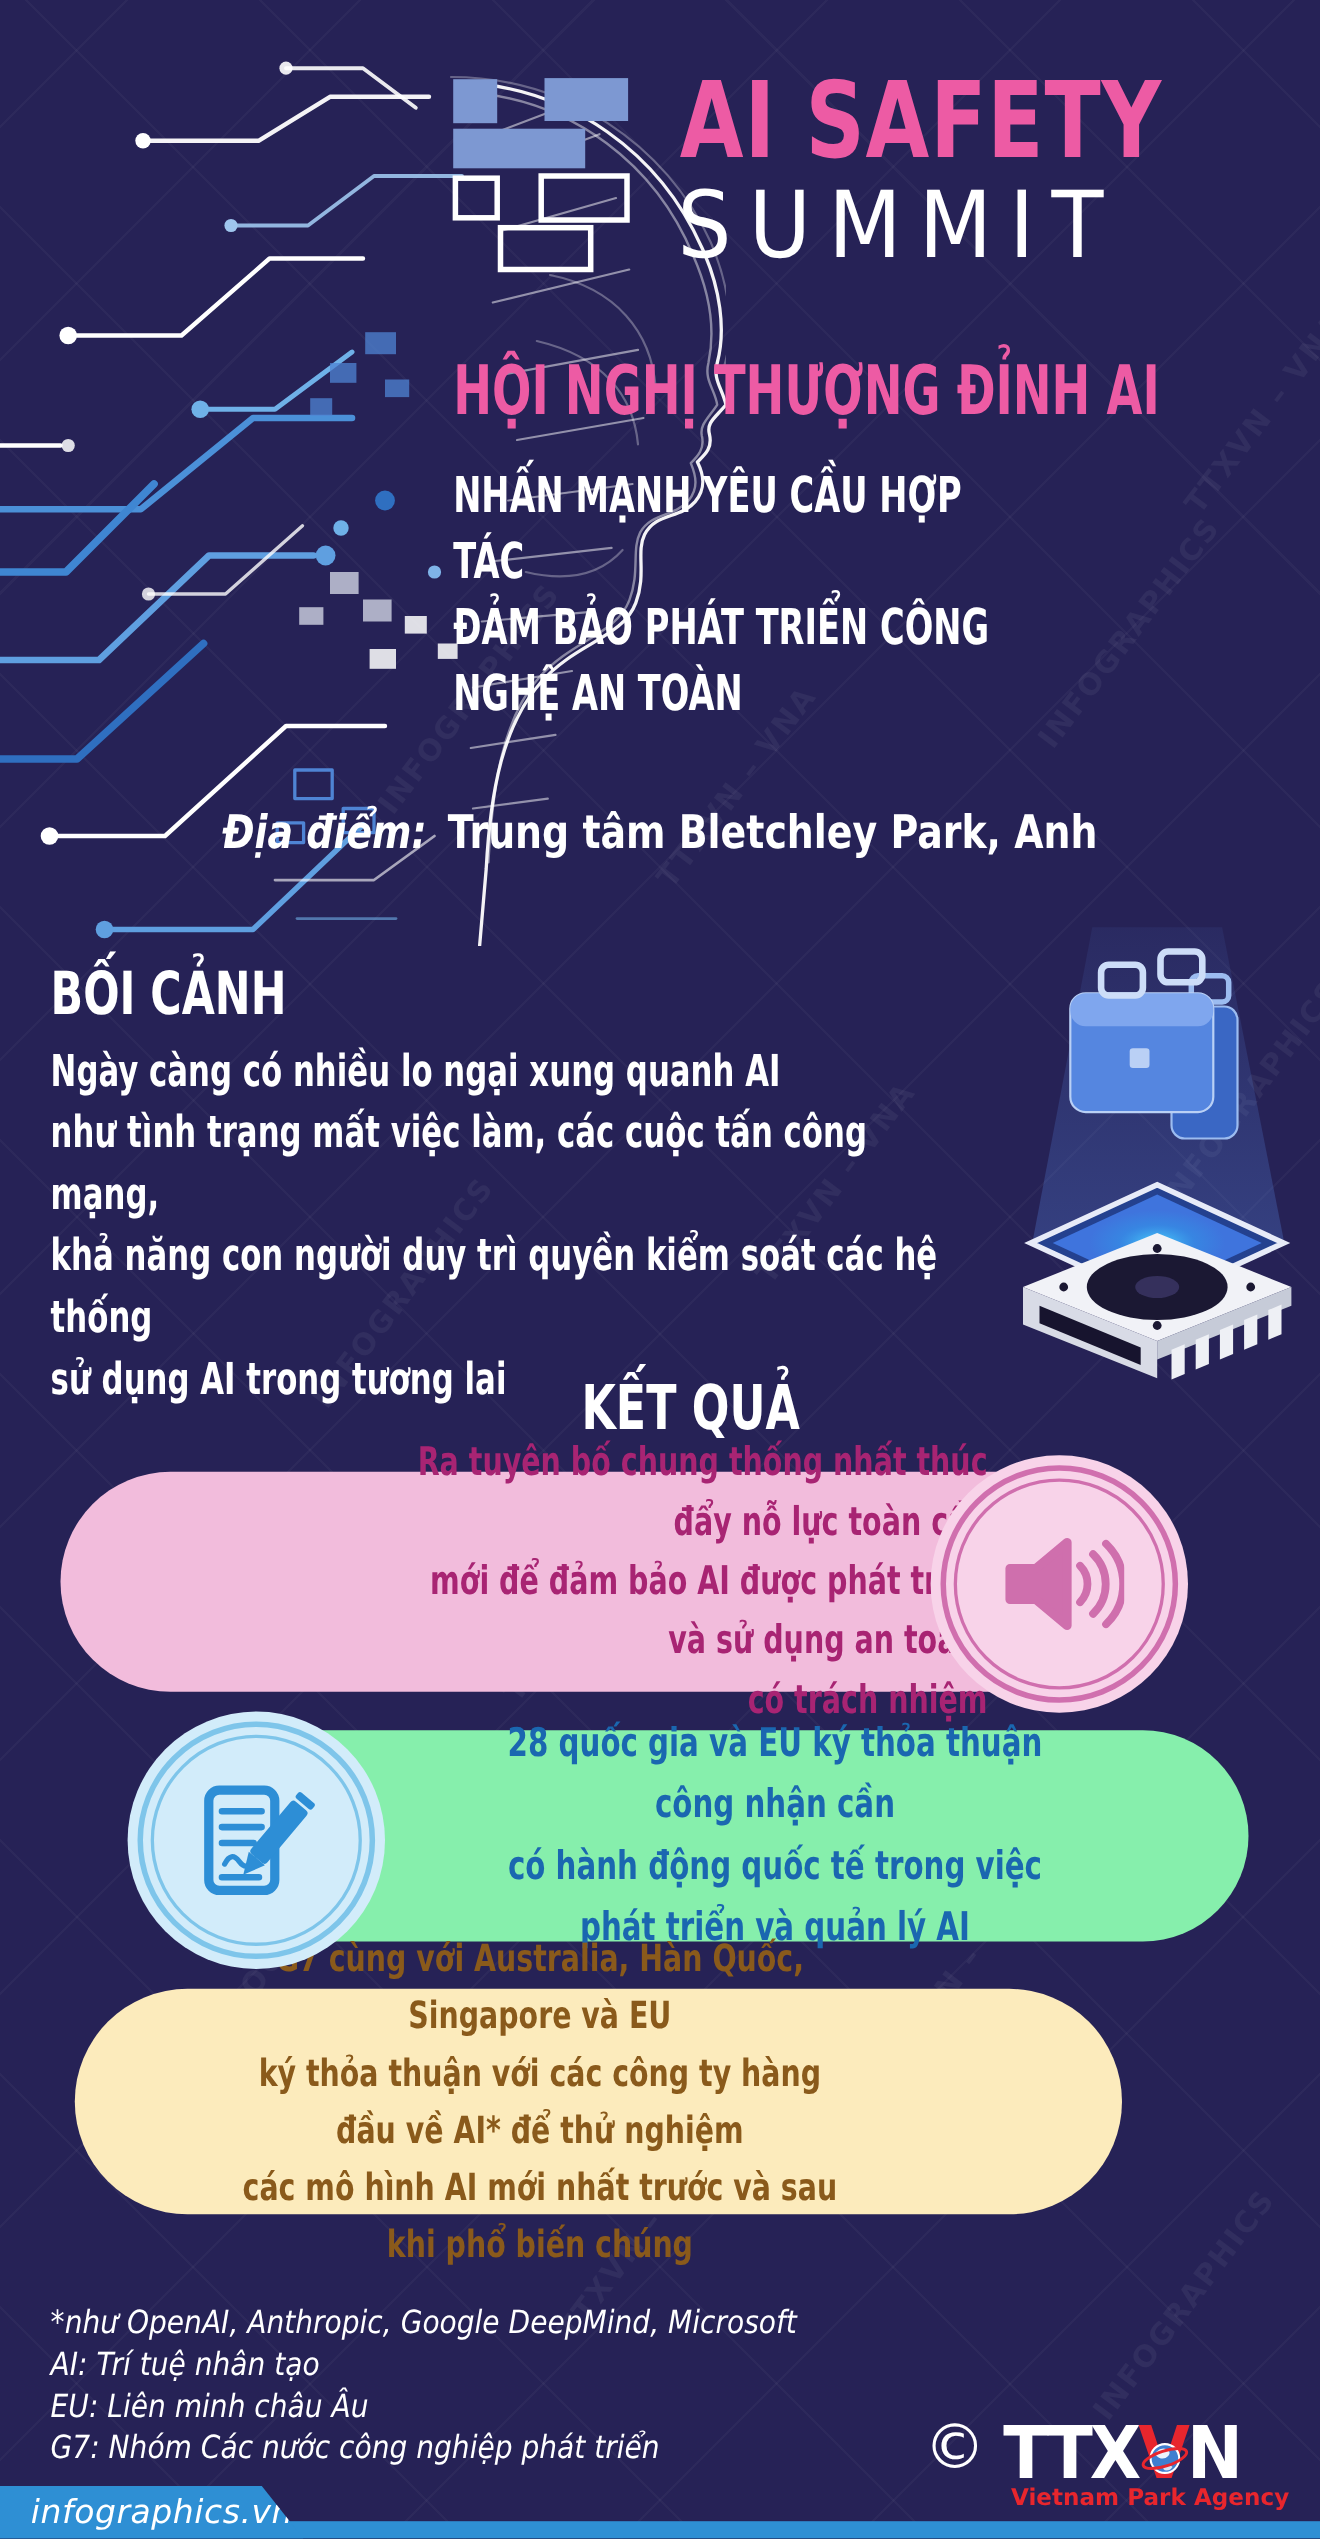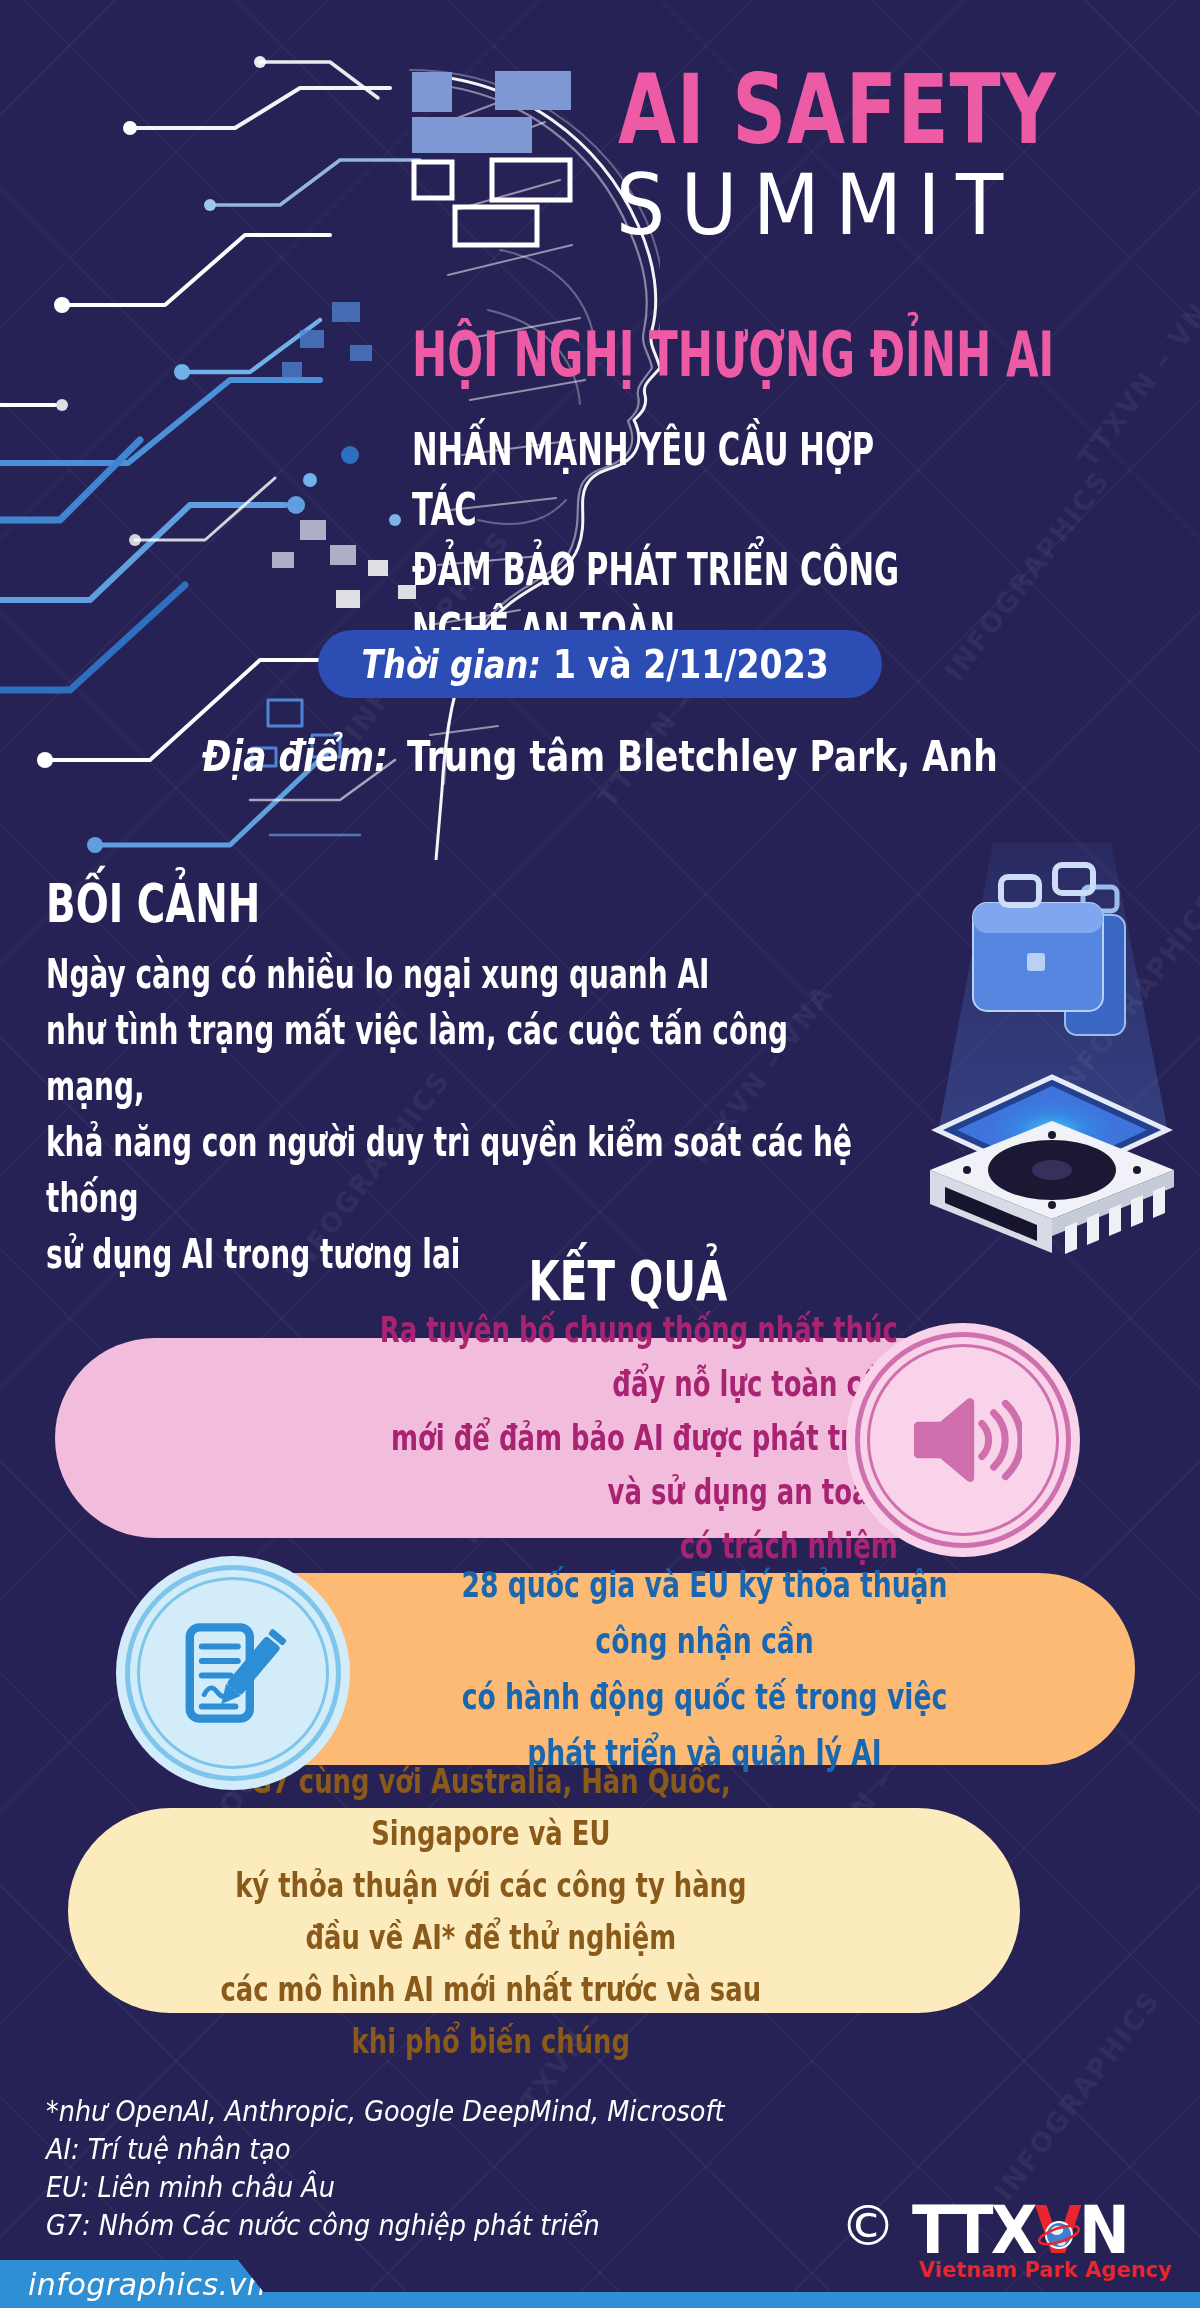--- a/index.html
+++ b/index.html
@@ -72,21 +72,21 @@
   .pill{position:absolute;z-index:3;display:flex;align-items:center;}
   .pill .ptext{width:100%;white-space:pre-line;font-weight:700;}
   .pill-pink{
     left:55px;top:1338px;width:958px;height:200px;border-radius:100px;background:#f2bcdc;
   }
   .pill-pink .ptext{
     color:#a82473;font-size:36px;line-height:54px;text-align:right;
     padding:0 160px 0 60px;transform:scaleX(.72);transform-origin:right center;
   }
   .pill-blue{
-    left:163px;top:1573px;width:972px;height:192px;border-radius:96px;background:#fdba74;
+    left:163px;top:1573px;width:972px;height:192px;border-radius:96px;background:#86efac;
   }
   .pill-blue .ptext{
     color:#1a67b0;font-size:36px;line-height:56px;text-align:center;
     padding:0 40px 0 190px;transform:scaleX(.74);transform-origin:center;
   }
   .pill-yellow{
     left:68px;top:1808px;width:952px;height:205px;border-radius:103px;background:#fcebbc;
   }
   .pill-yellow .ptext{
     color:#8a5a1b;font-size:34px;line-height:52px;text-align:center;
@@ -236,24 +236,20 @@
     </g>
   </svg>
 
   <div class="layer brand1">AI SAFETY</div>
   <div class="layer brand2">SUMMIT</div>
 
   <div class="layer headline">HỘI NGHỊ THƯỢNG ĐỈNH AI</div>
   <div class="layer subtitle">NHẤN MẠNH YÊU CẦU HỢP TÁC
 ĐẢM BẢO PHÁT TRIỂN CÔNG NGHỆ AN TOÀN</div>
 
-  <div class="layer time-pill">
-    <span class="lbl">Thời gian:</span>
-    <span class="val">1 và 2/11/2023</span>
-  </div>
 
   <div class="layer location">
     <span class="inner">
       <span class="lbl">Địa điểm:</span>
       <span class="val">Trung tâm Bletchley Park, Anh</span>
     </span>
   </div>
 
   <div class="layer section-h context-h">BỐI CẢNH</div>
   <div class="layer context-body">Ngày càng có nhiều lo ngại xung quanh AI

